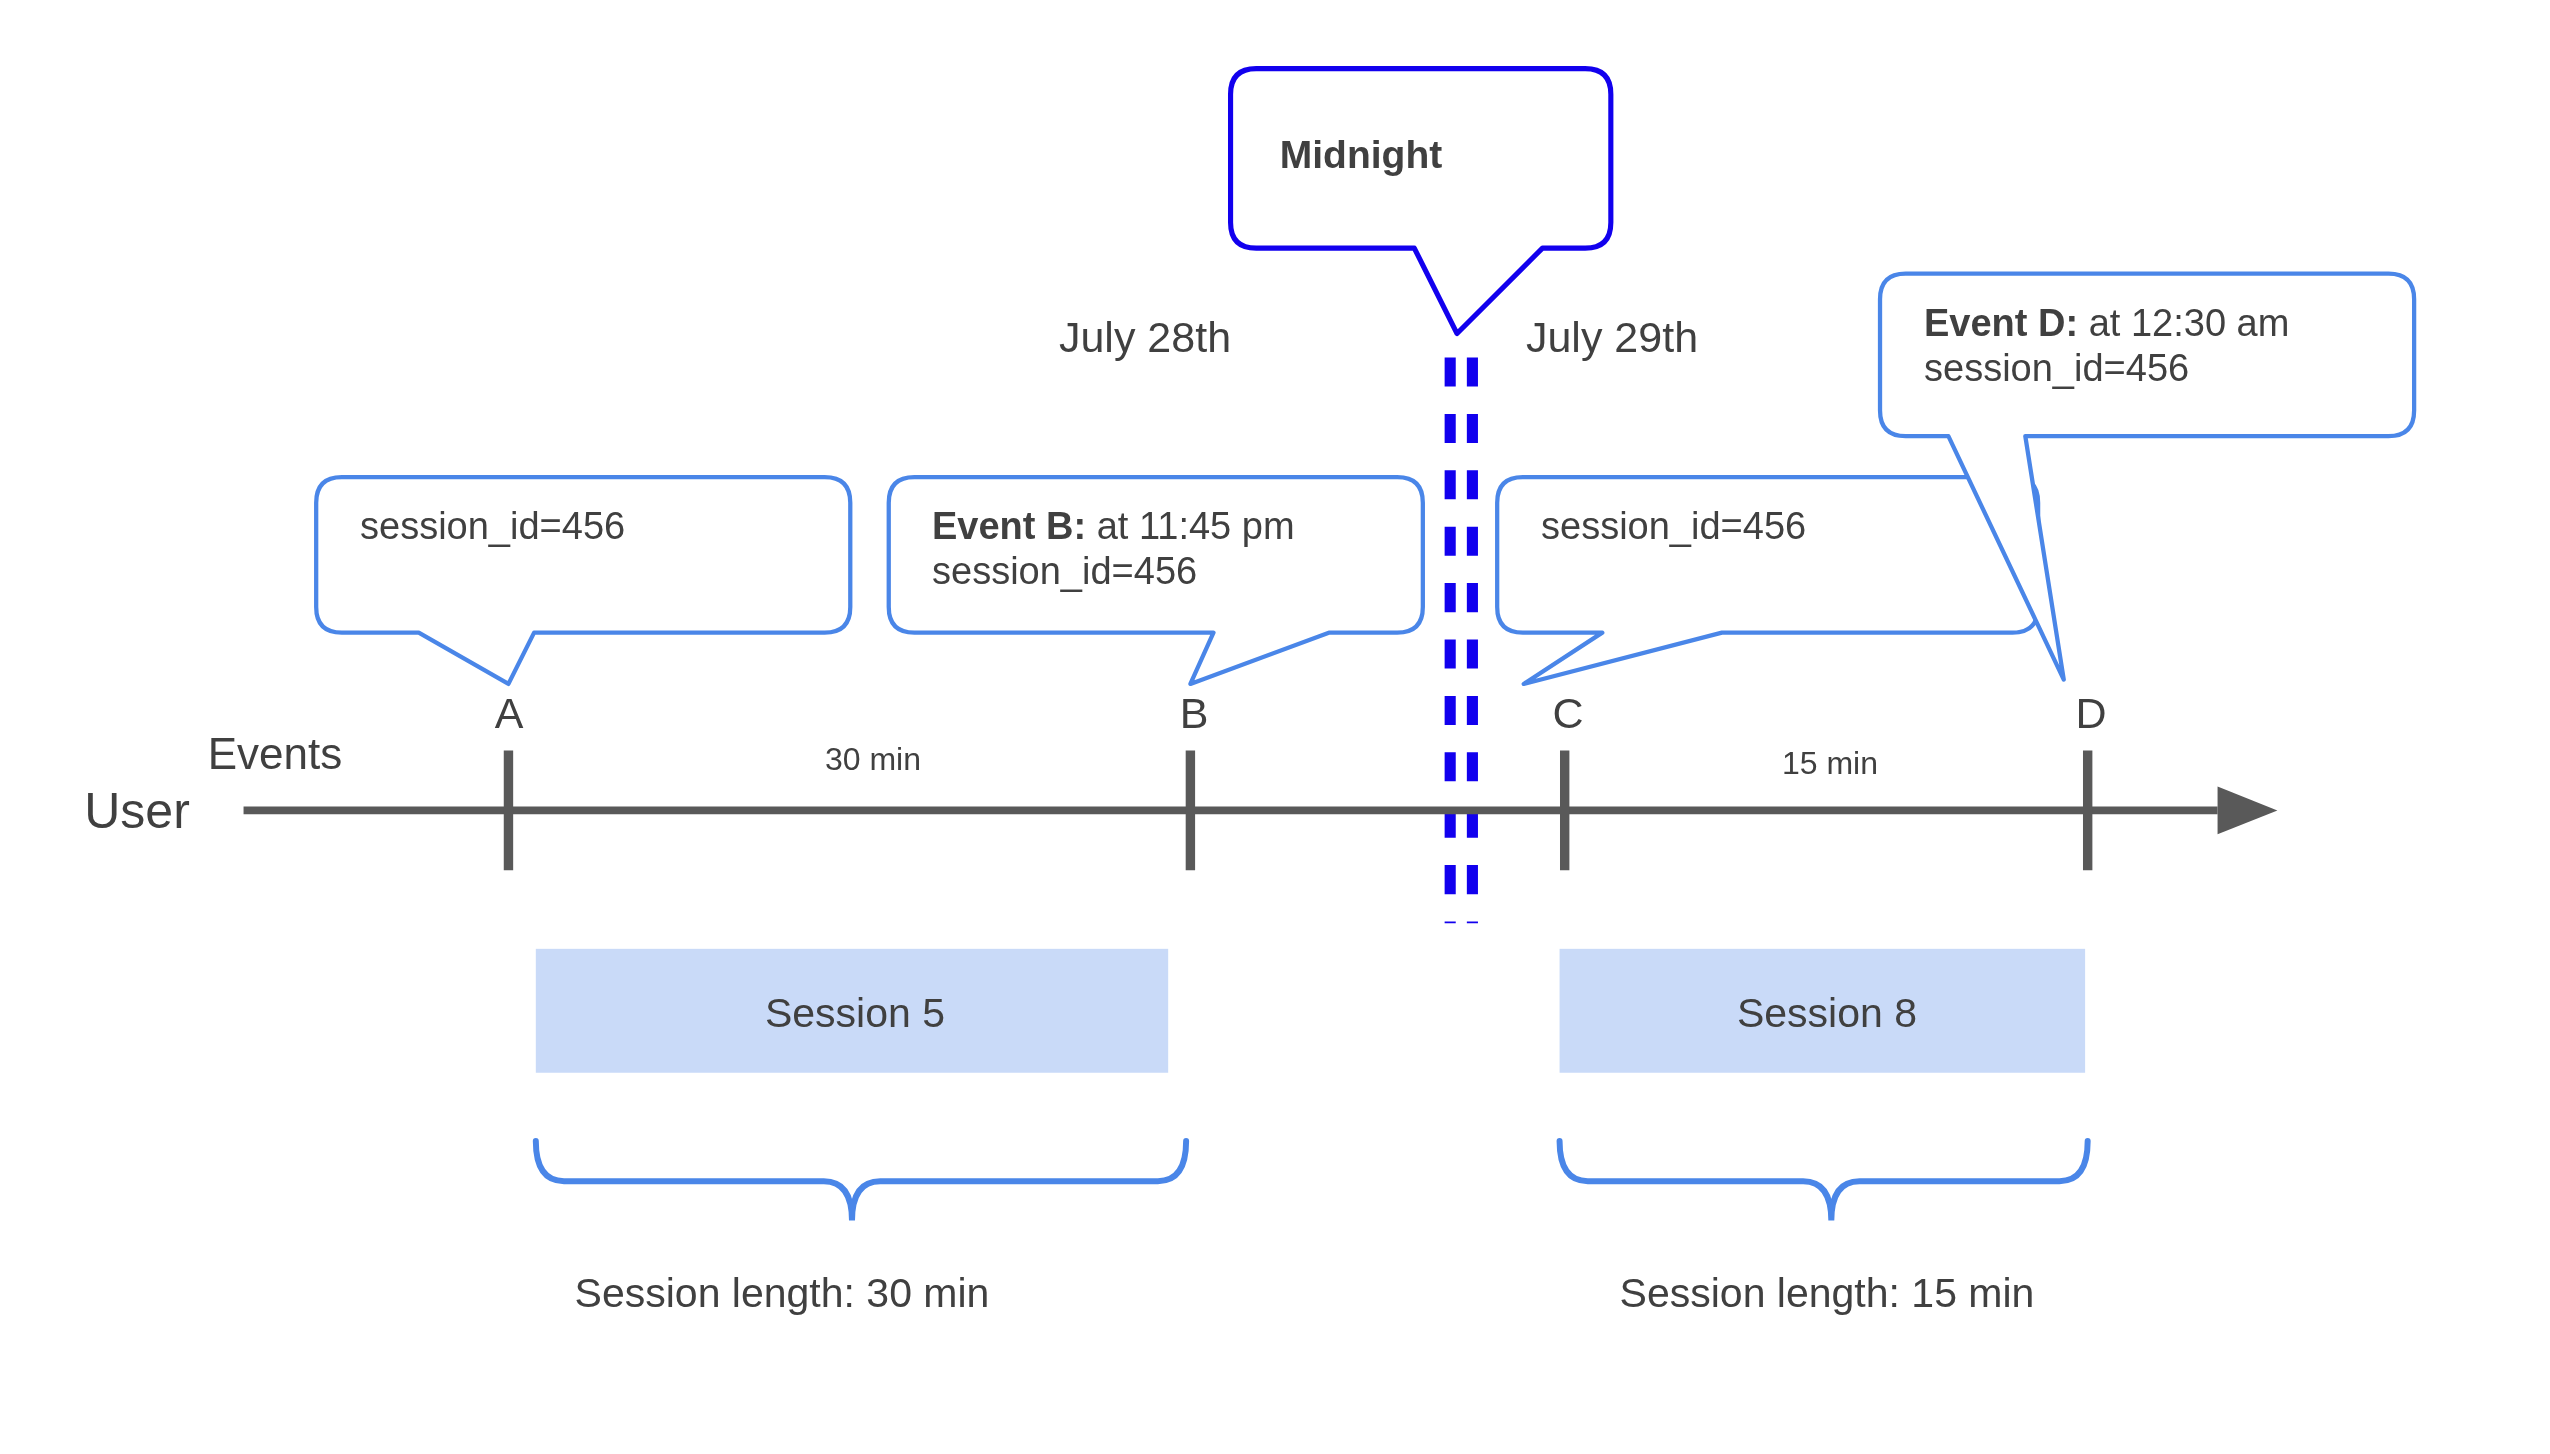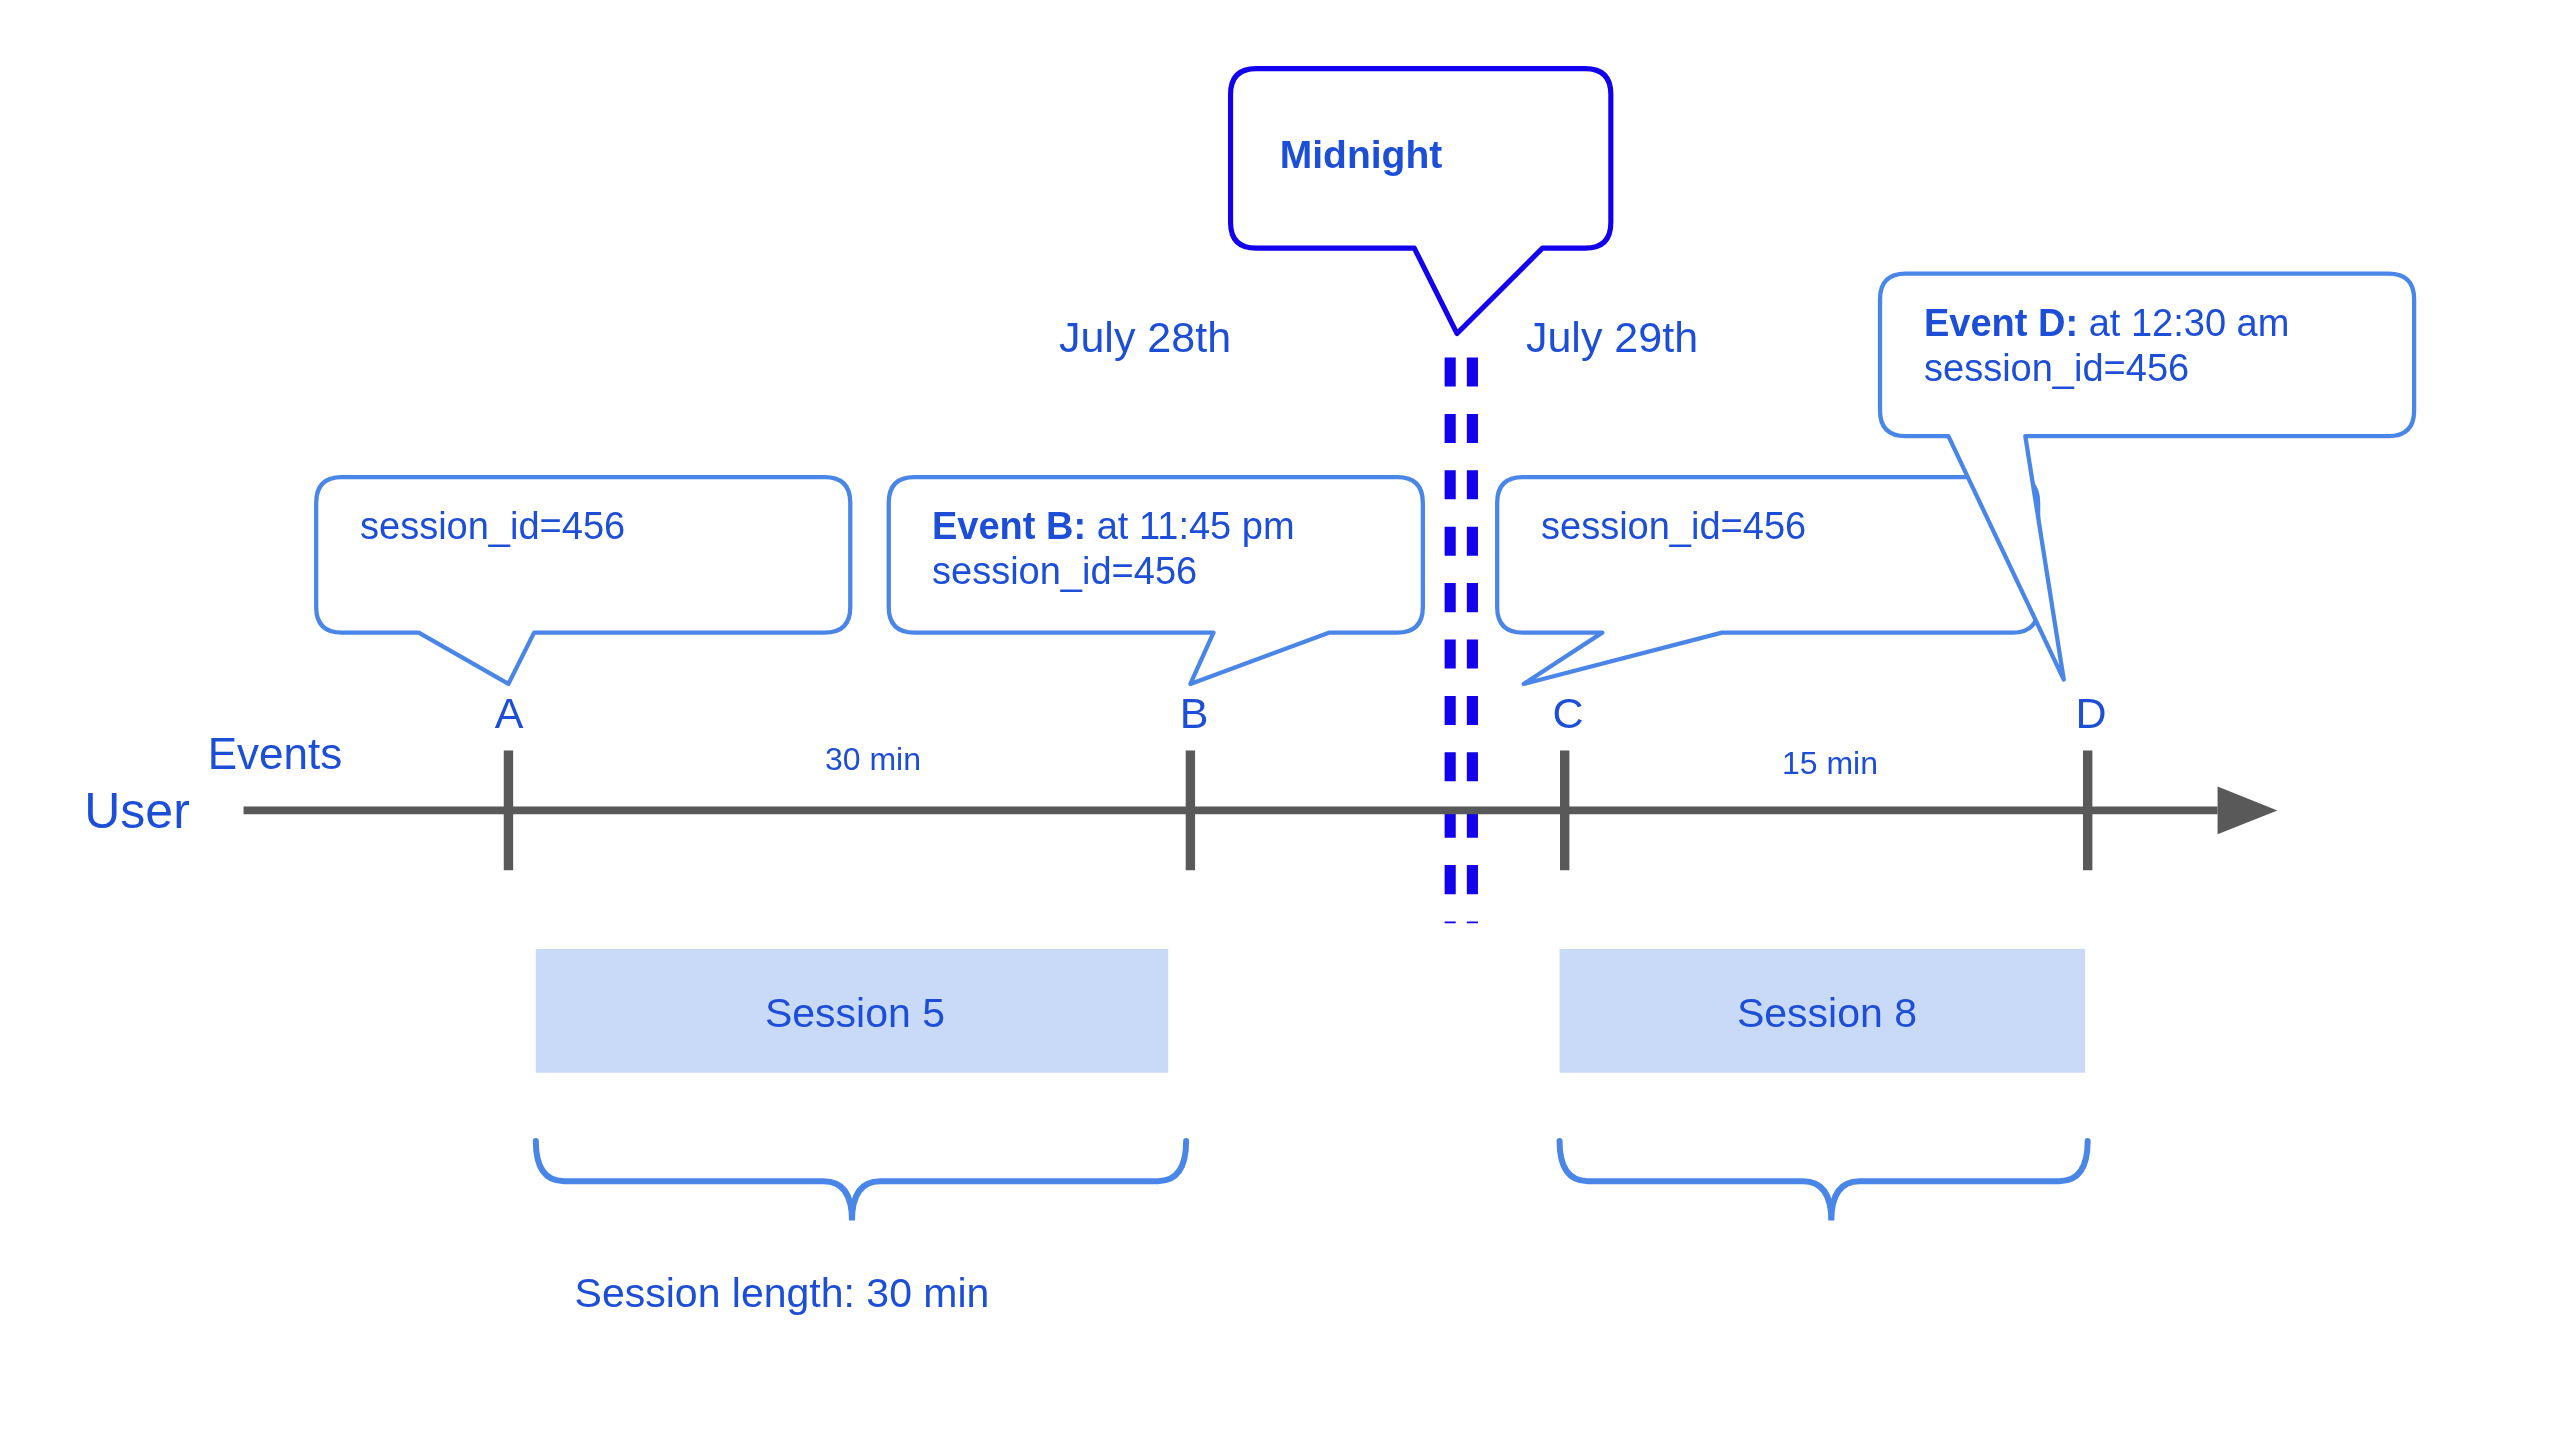--- a/index.html
+++ b/index.html
@@ -21,21 +21,21 @@
   }
   svg.layer {
     position: absolute;
     top: 0;
     left: 0;
     width: 2550px;
     height: 1455px;
   }
   .txt {
     position: absolute;
-    color: #1d4ed8;
+    color: #404040;
     white-space: nowrap;
     font-family: "Liberation Sans", sans-serif;
     line-height: 1.18;
   }
   .callout-text {
     font-size: 38px;
   }
   .callout-text b {
     font-weight: bold;
   }
@@ -207,15 +207,16 @@
   <div class="txt tick-label center" style="left:1568px; top:688px;">C</div>
   <div class="txt tick-label center" style="left:2091px; top:688px;">D</div>
 
   <div class="txt gap-label center" style="left:873px; top:741px;">30 min</div>
   <div class="txt gap-label center" style="left:1830px; top:745px;">15 min</div>
 
   <div class="txt session-label center" style="left:855px; top:989px;">Session 5</div>
   <div class="txt session-label center" style="left:1827px; top:989px;">Session 8</div>
 
   <div class="txt length-label center" style="left:782px; top:1269px;">Session length: 30 min</div>
+  <div class="txt length-label center" style="left:1827px; top:1269px;">Session length: 15 min</div>
 
 </div>
 
 
 </body></html>

